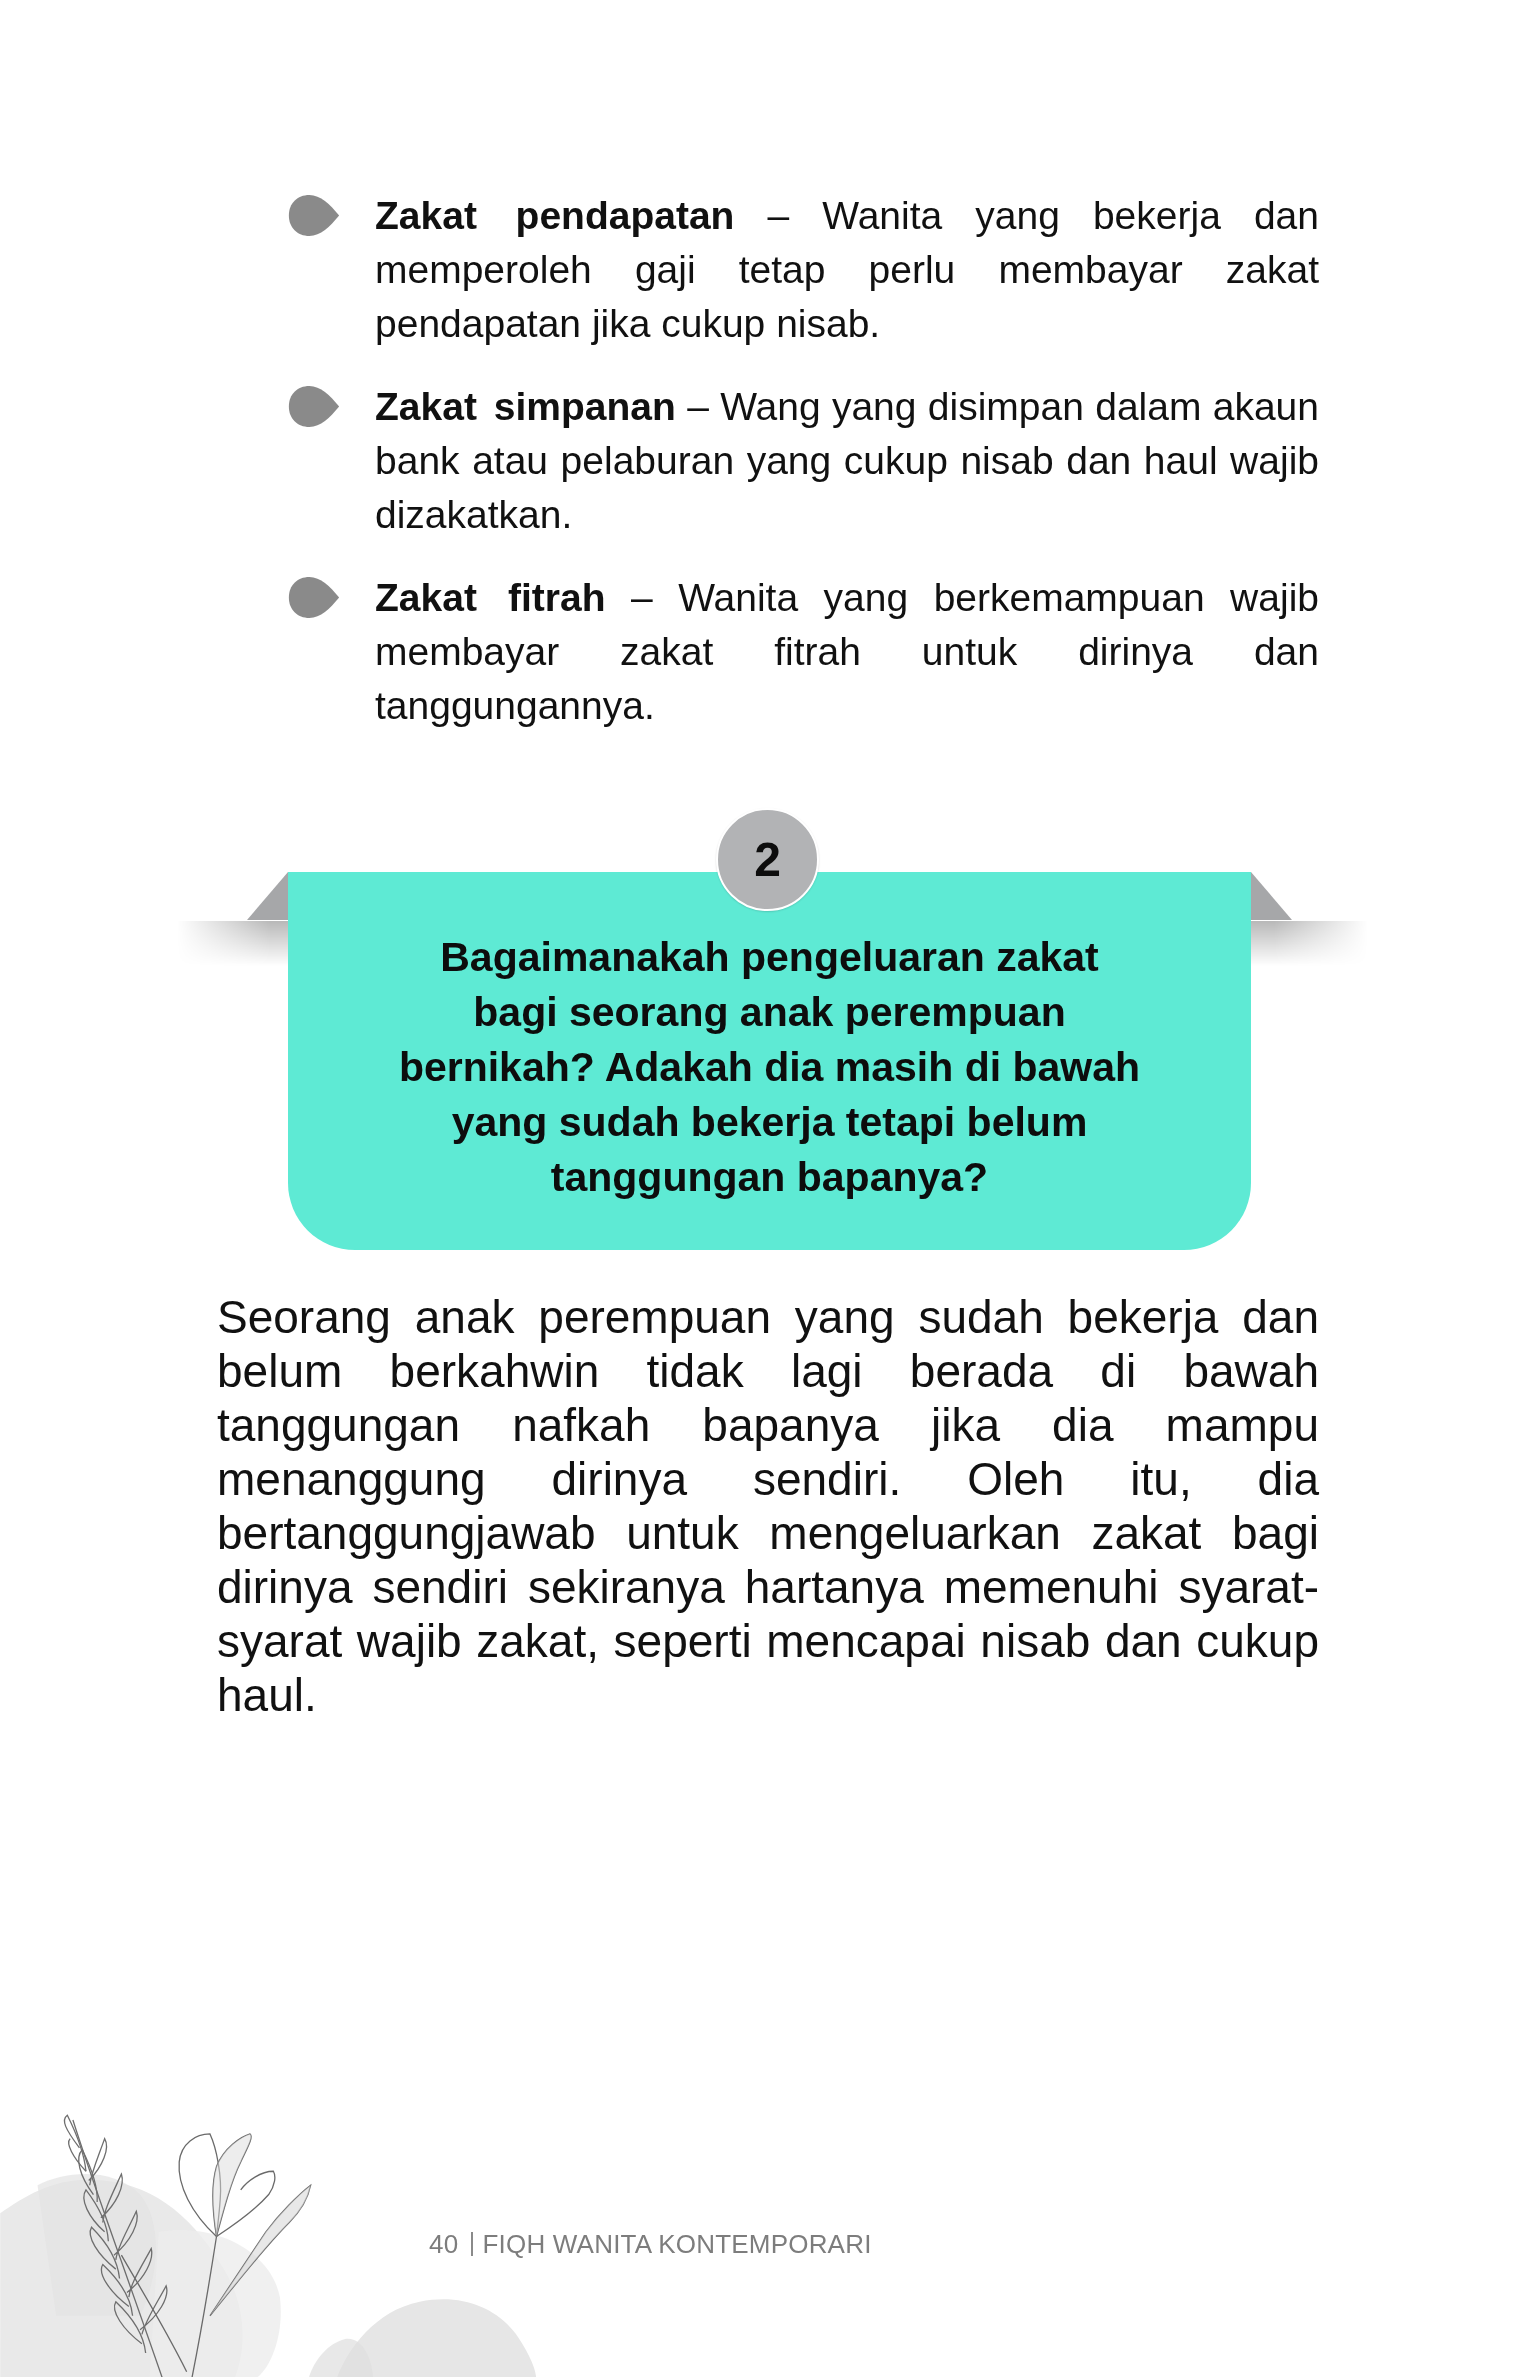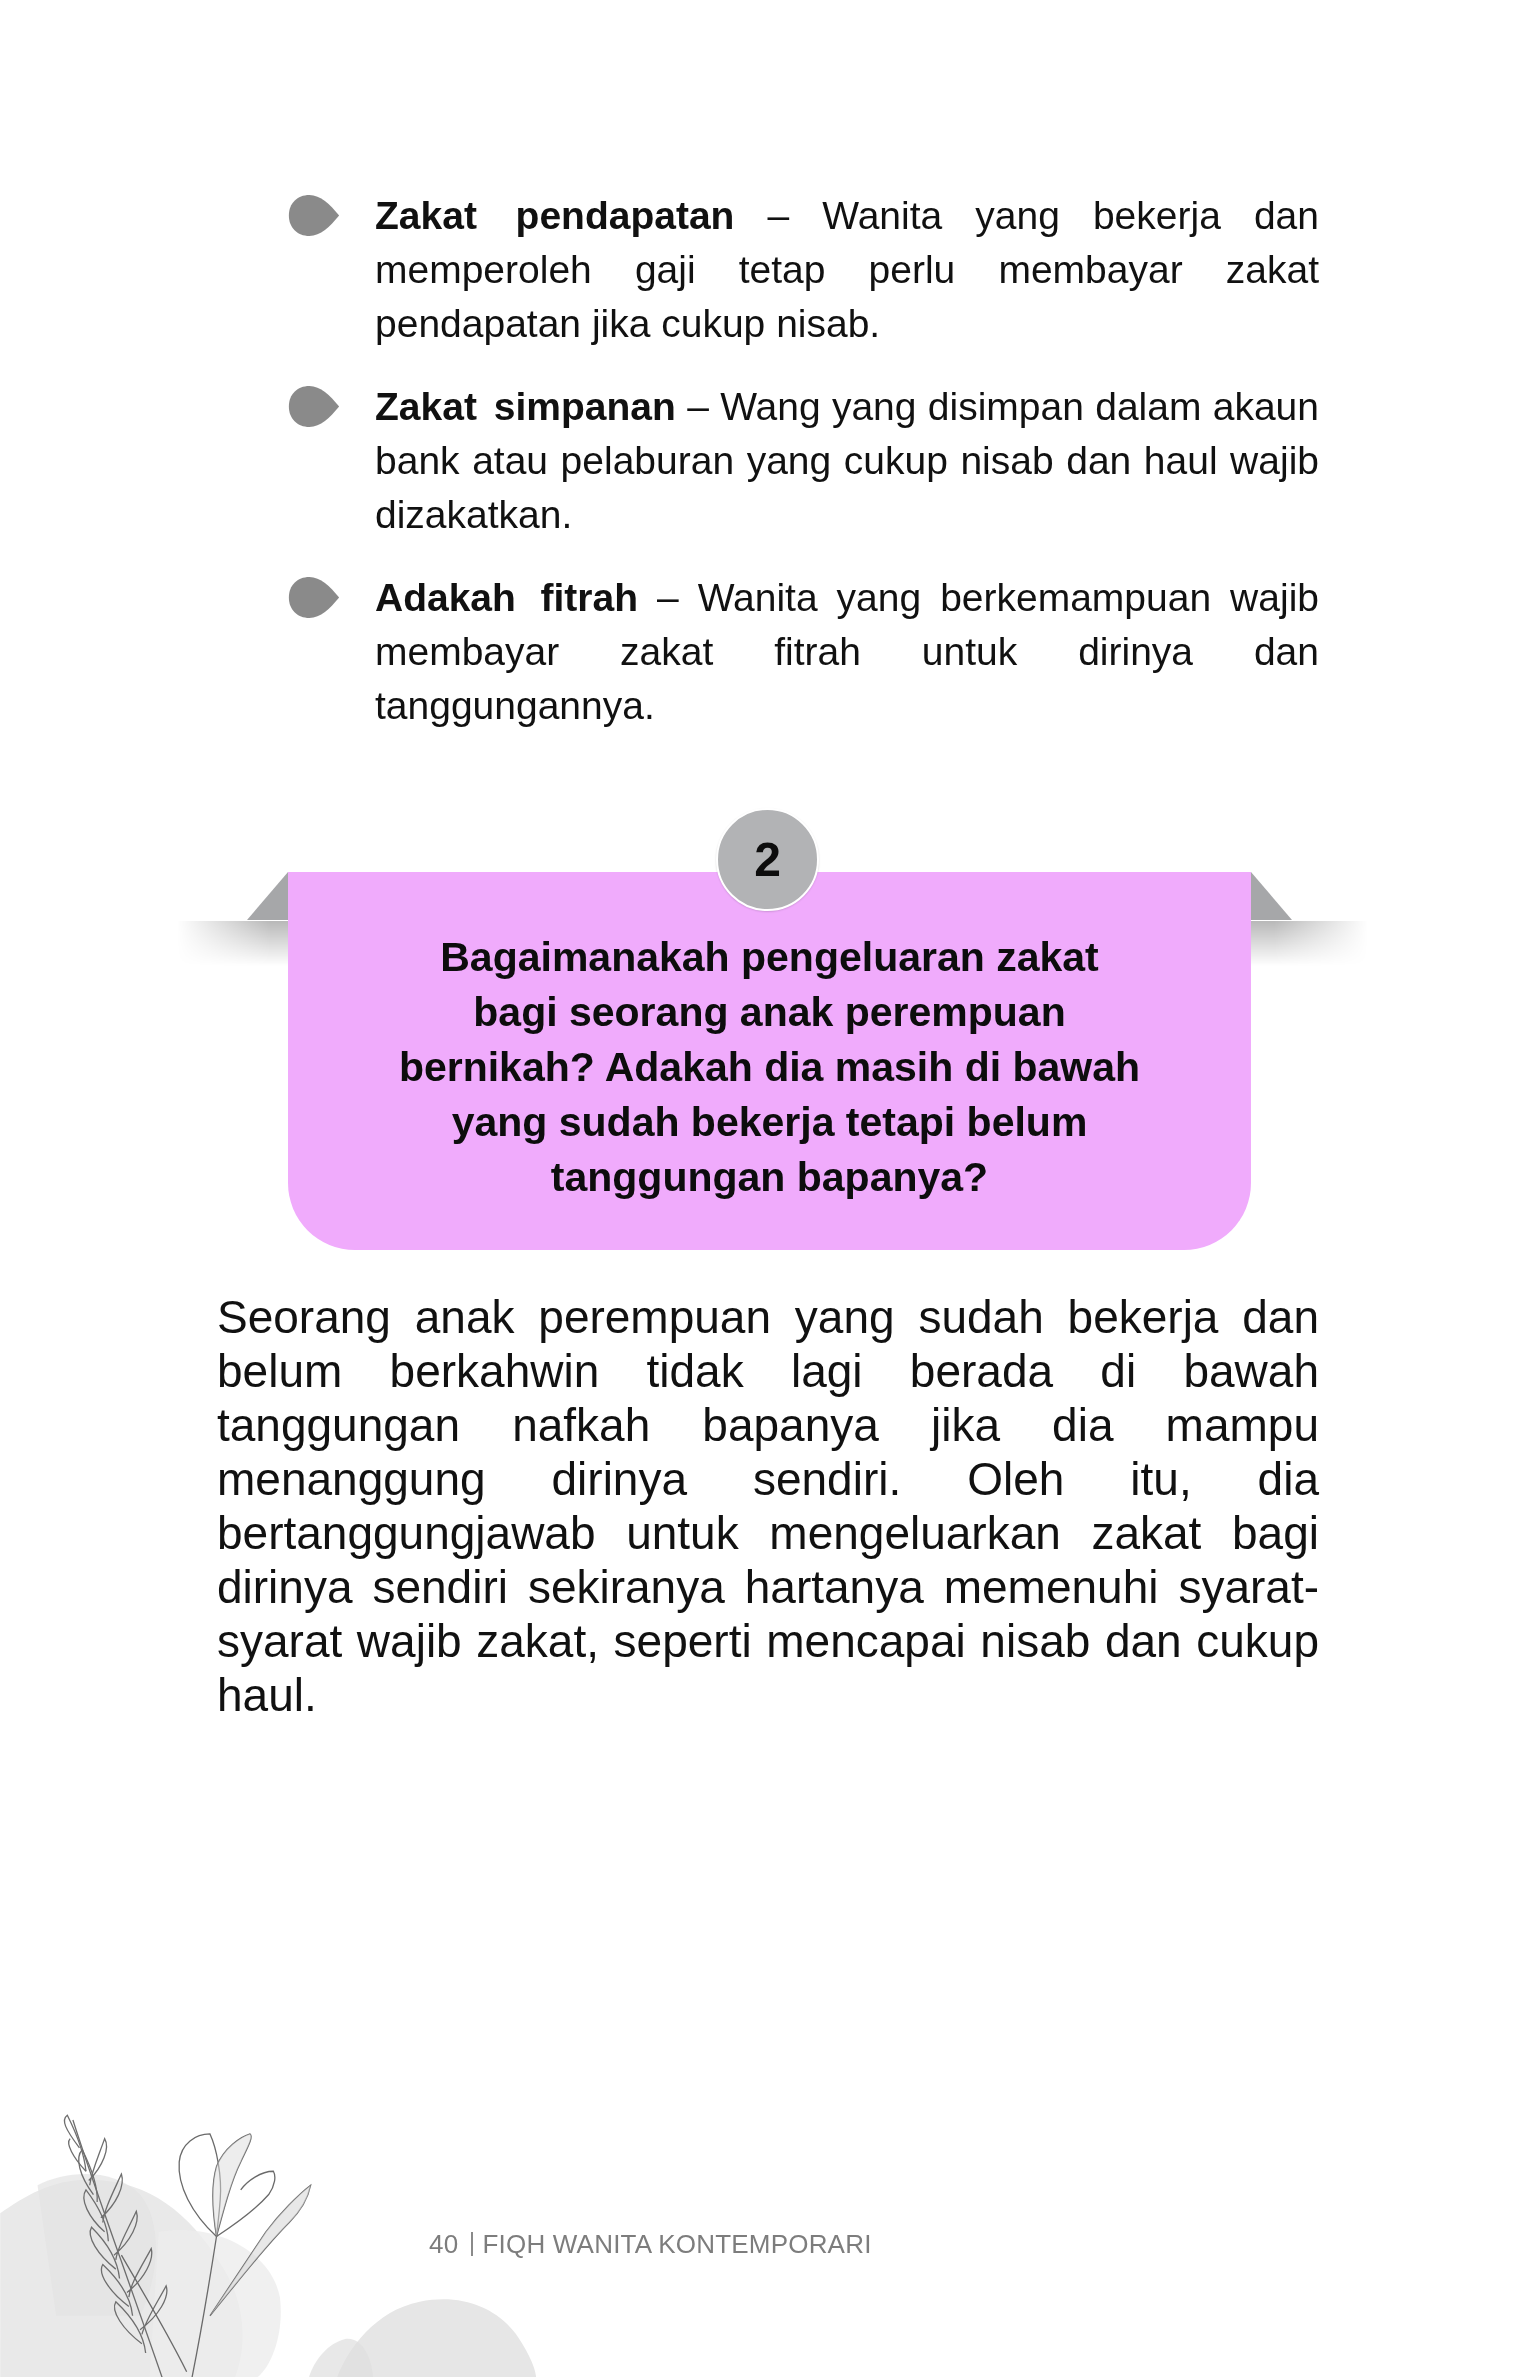--- a/index.html
+++ b/index.html
@@ -96,21 +96,21 @@
       width: 0; height: 0;
       border-left: 41px solid #a6a7a9;
       border-top: 48px solid transparent;
     }
     .callout-box {
       position: absolute;
       left: 111px;
       top: 64px;
       width: 963px;
       height: 378px;
-      background: #f0abfc;
+      background: #5eead4;
       border-radius: 0 0 67px 67px;
       box-sizing: border-box;
       padding-top: 58px;
     }
     .callout-title {
       margin: 0;
       text-align: center;
       font-weight: bold;
       font-size: 41px;
       line-height: 55px;
@@ -197,21 +197,21 @@
     <li class="bullet-item">
       <svg class="bullet-marker" viewBox="0 0 58 48">
         <path d="M24 2 C11 2 2 11 2 24 C2 37 11 46 24 46 C36 46 46 36 56 24 C46 12 36 2 24 2 Z" fill="#8a8a8a"></path>
       </svg>
       <span class="bullet-term">Zakat simpanan</span><span> – </span><span>Wang yang disimpan dalam akaun bank atau pelaburan yang cukup nisab dan haul wajib dizakatkan.</span>
     </li>
     <li class="bullet-item">
       <svg class="bullet-marker" viewBox="0 0 58 48">
         <path d="M24 2 C11 2 2 11 2 24 C2 37 11 46 24 46 C36 46 46 36 56 24 C46 12 36 2 24 2 Z" fill="#8a8a8a"></path>
       </svg>
-      <span class="bullet-term">Adakah fitrah</span><span> – </span><span>Wanita yang berkemampuan wajib membayar zakat fitrah untuk dirinya dan tanggungannya.</span>
+      <span class="bullet-term">Zakat fitrah</span><span> – </span><span>Wanita yang berkemampuan wajib membayar zakat fitrah untuk dirinya dan tanggungannya.</span>
     </li>
   </ul>
 
   <div class="callout">
     <div class="callout-shadow-left"></div>
     <div class="callout-shadow-right"></div>
     <div class="callout-fold-left"></div>
     <div class="callout-fold-right"></div>
     <div class="callout-box">
       <h2 class="callout-title">

